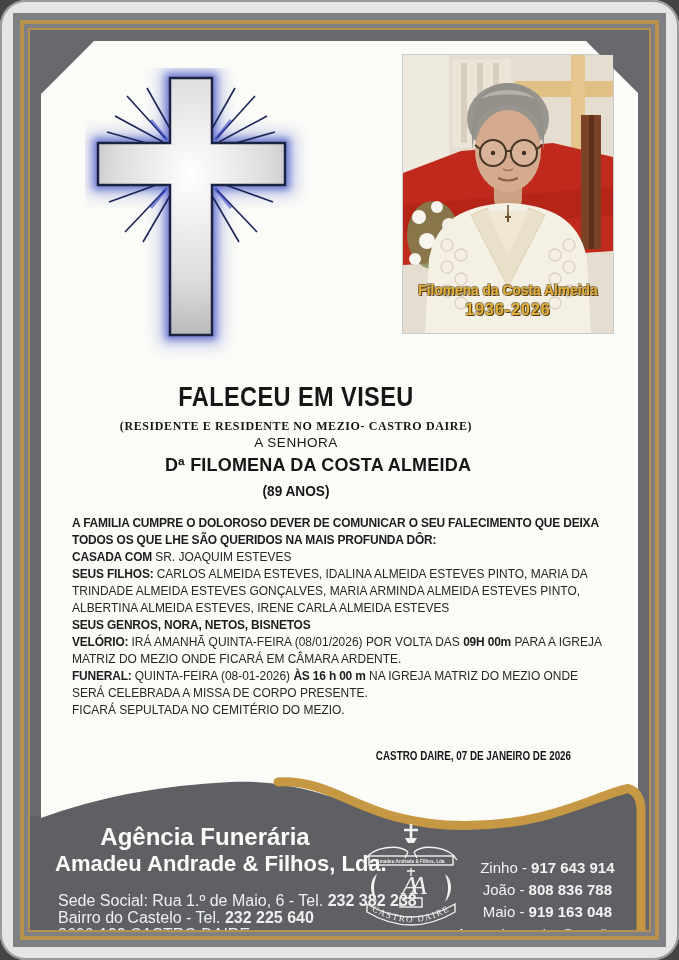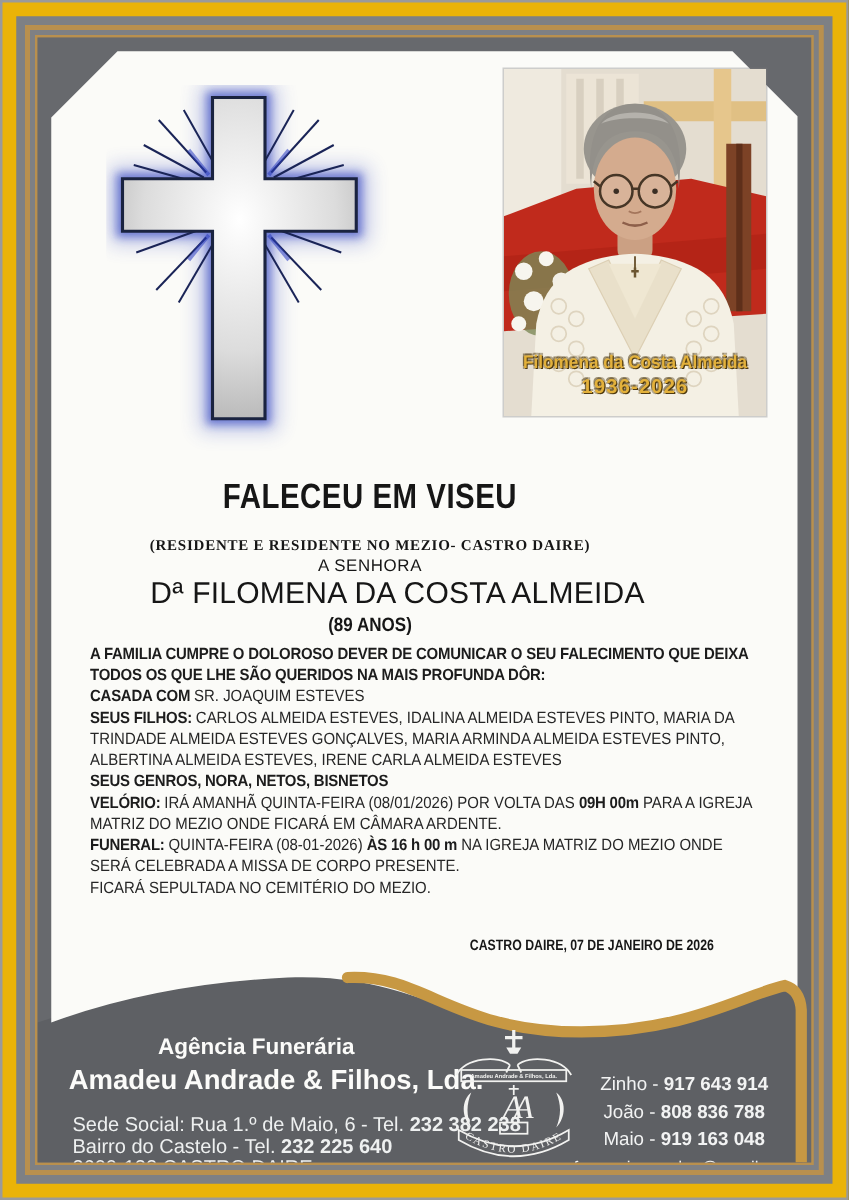--- a/index.html
+++ b/index.html
@@ -1,33 +1,33 @@
 <!DOCTYPE html>
 <html><head>
 <meta charset="utf-8">
 <style>
   html,body{margin:0;padding:0;background:#444;}
-  #page{position:relative;width:679px;height:960px;background:#eab308;
+  #page{position:relative;width:679px;height:960px;background:#e5e5e5;
         font-family:"Liberation Sans","DejaVu Sans",sans-serif;overflow:hidden;
-        outline:2px solid #9a9a9a;outline-offset:-2px;margin:0 auto;}
+        outline:2px solid #9a9a9a;outline-offset:-2px;margin:0 auto;border-radius:26px;}
   .abs{position:absolute;}
   .band-g1{position:absolute;inset:13px;background:#7e8084;}
   .band-a2{position:absolute;inset:20px;background:#b9904e;}
   .band-g2{position:absolute;inset:24px;background:#7e8084;}
   .band-a3{position:absolute;inset:28px;background:#b9904e;}
   .interior{position:absolute;inset:30px;background:#67696d;overflow:hidden;}
 
   
   .titleblock{position:absolute;left:11px;top:352px;width:510px;text-align:center;color:#161616;}
   .t-main{font-size:28px;font-weight:700;line-height:30px;letter-spacing:.5px;
           transform:scaleX(.84);transform-origin:center;white-space:nowrap;}
   .t-res{font-family:"Liberation Serif","DejaVu Serif",serif;font-weight:700;
-         font-size:12px;line-height:16px;margin-top:16px;letter-spacing:.6px;}
+         font-size:12px;line-height:16px;margin-top:6px;letter-spacing:.6px;}
   .t-hon{font-size:13.5px;font-weight:400;line-height:15px;margin-top:1px;letter-spacing:.5px;}
-  .t-name{font-size:24px;font-weight:400;line-height:28px;margin-top:1px;letter-spacing:.2px;padding-left:44px;}
+  .t-name{font-size:18px;font-weight:700;line-height:28px;margin-top:1px;letter-spacing:.2px;padding-left:44px;}
   .t-age{font-size:15.5px;font-weight:700;line-height:18px;margin-top:3px;
          transform:scaleX(.88);transform-origin:center;}
 
   
   .bodyblock{position:absolute;left:42px;top:484px;width:588px;color:#1c1c1c;
              transform:scaleX(.92);transform-origin:left top;
              font-size:13px;line-height:17px;}
   .bodyblock p{margin:0;}
   .b{font-weight:700;letter-spacing:-0.2px;}
   .r{font-weight:400;color:#262626;}
@@ -38,21 +38,21 @@
   
   .photo{position:absolute;left:373px;top:25px;width:210px;height:278px;overflow:hidden;
          box-shadow:0 0 0 1px rgba(120,120,120,.35);}
   .caption{position:absolute;left:0;width:100%;text-align:center;font-weight:700;
            color:#e3b13b;text-shadow:1px 1px 0 #4f3a10,-1px -1px 0 rgba(79,58,16,.55),1px -1px 0 rgba(79,58,16,.4),-1px 1px 0 rgba(79,58,16,.4);}
   .cap1{top:227px;font-size:14.5px;transform:scaleX(.95);}
   .cap2{top:246px;font-size:16px;letter-spacing:1px;}
 
   
   .agency{position:absolute;left:25px;top:795px;width:300px;text-align:center;color:#fbfbf9;}
-  .ag1{font-size:18px;font-weight:700;line-height:24px;}
+  .ag1{font-size:24px;font-weight:700;line-height:24px;}
   .ag2{font-size:22px;font-weight:700;line-height:26px;margin-top:2px;white-space:nowrap;}
   .addr{position:absolute;left:28px;top:862px;color:#eef0f0;font-size:16px;line-height:17px;}
   .addr .b{letter-spacing:0;}
   .contacts{position:absolute;right:13px;top:827px;text-align:center;color:#f2f3f3;
             font-size:15px;line-height:22px;}
   .contacts .num{font-weight:700;}
   .email{font-size:13.5px;}
 </style>
 </head>
 <body>

